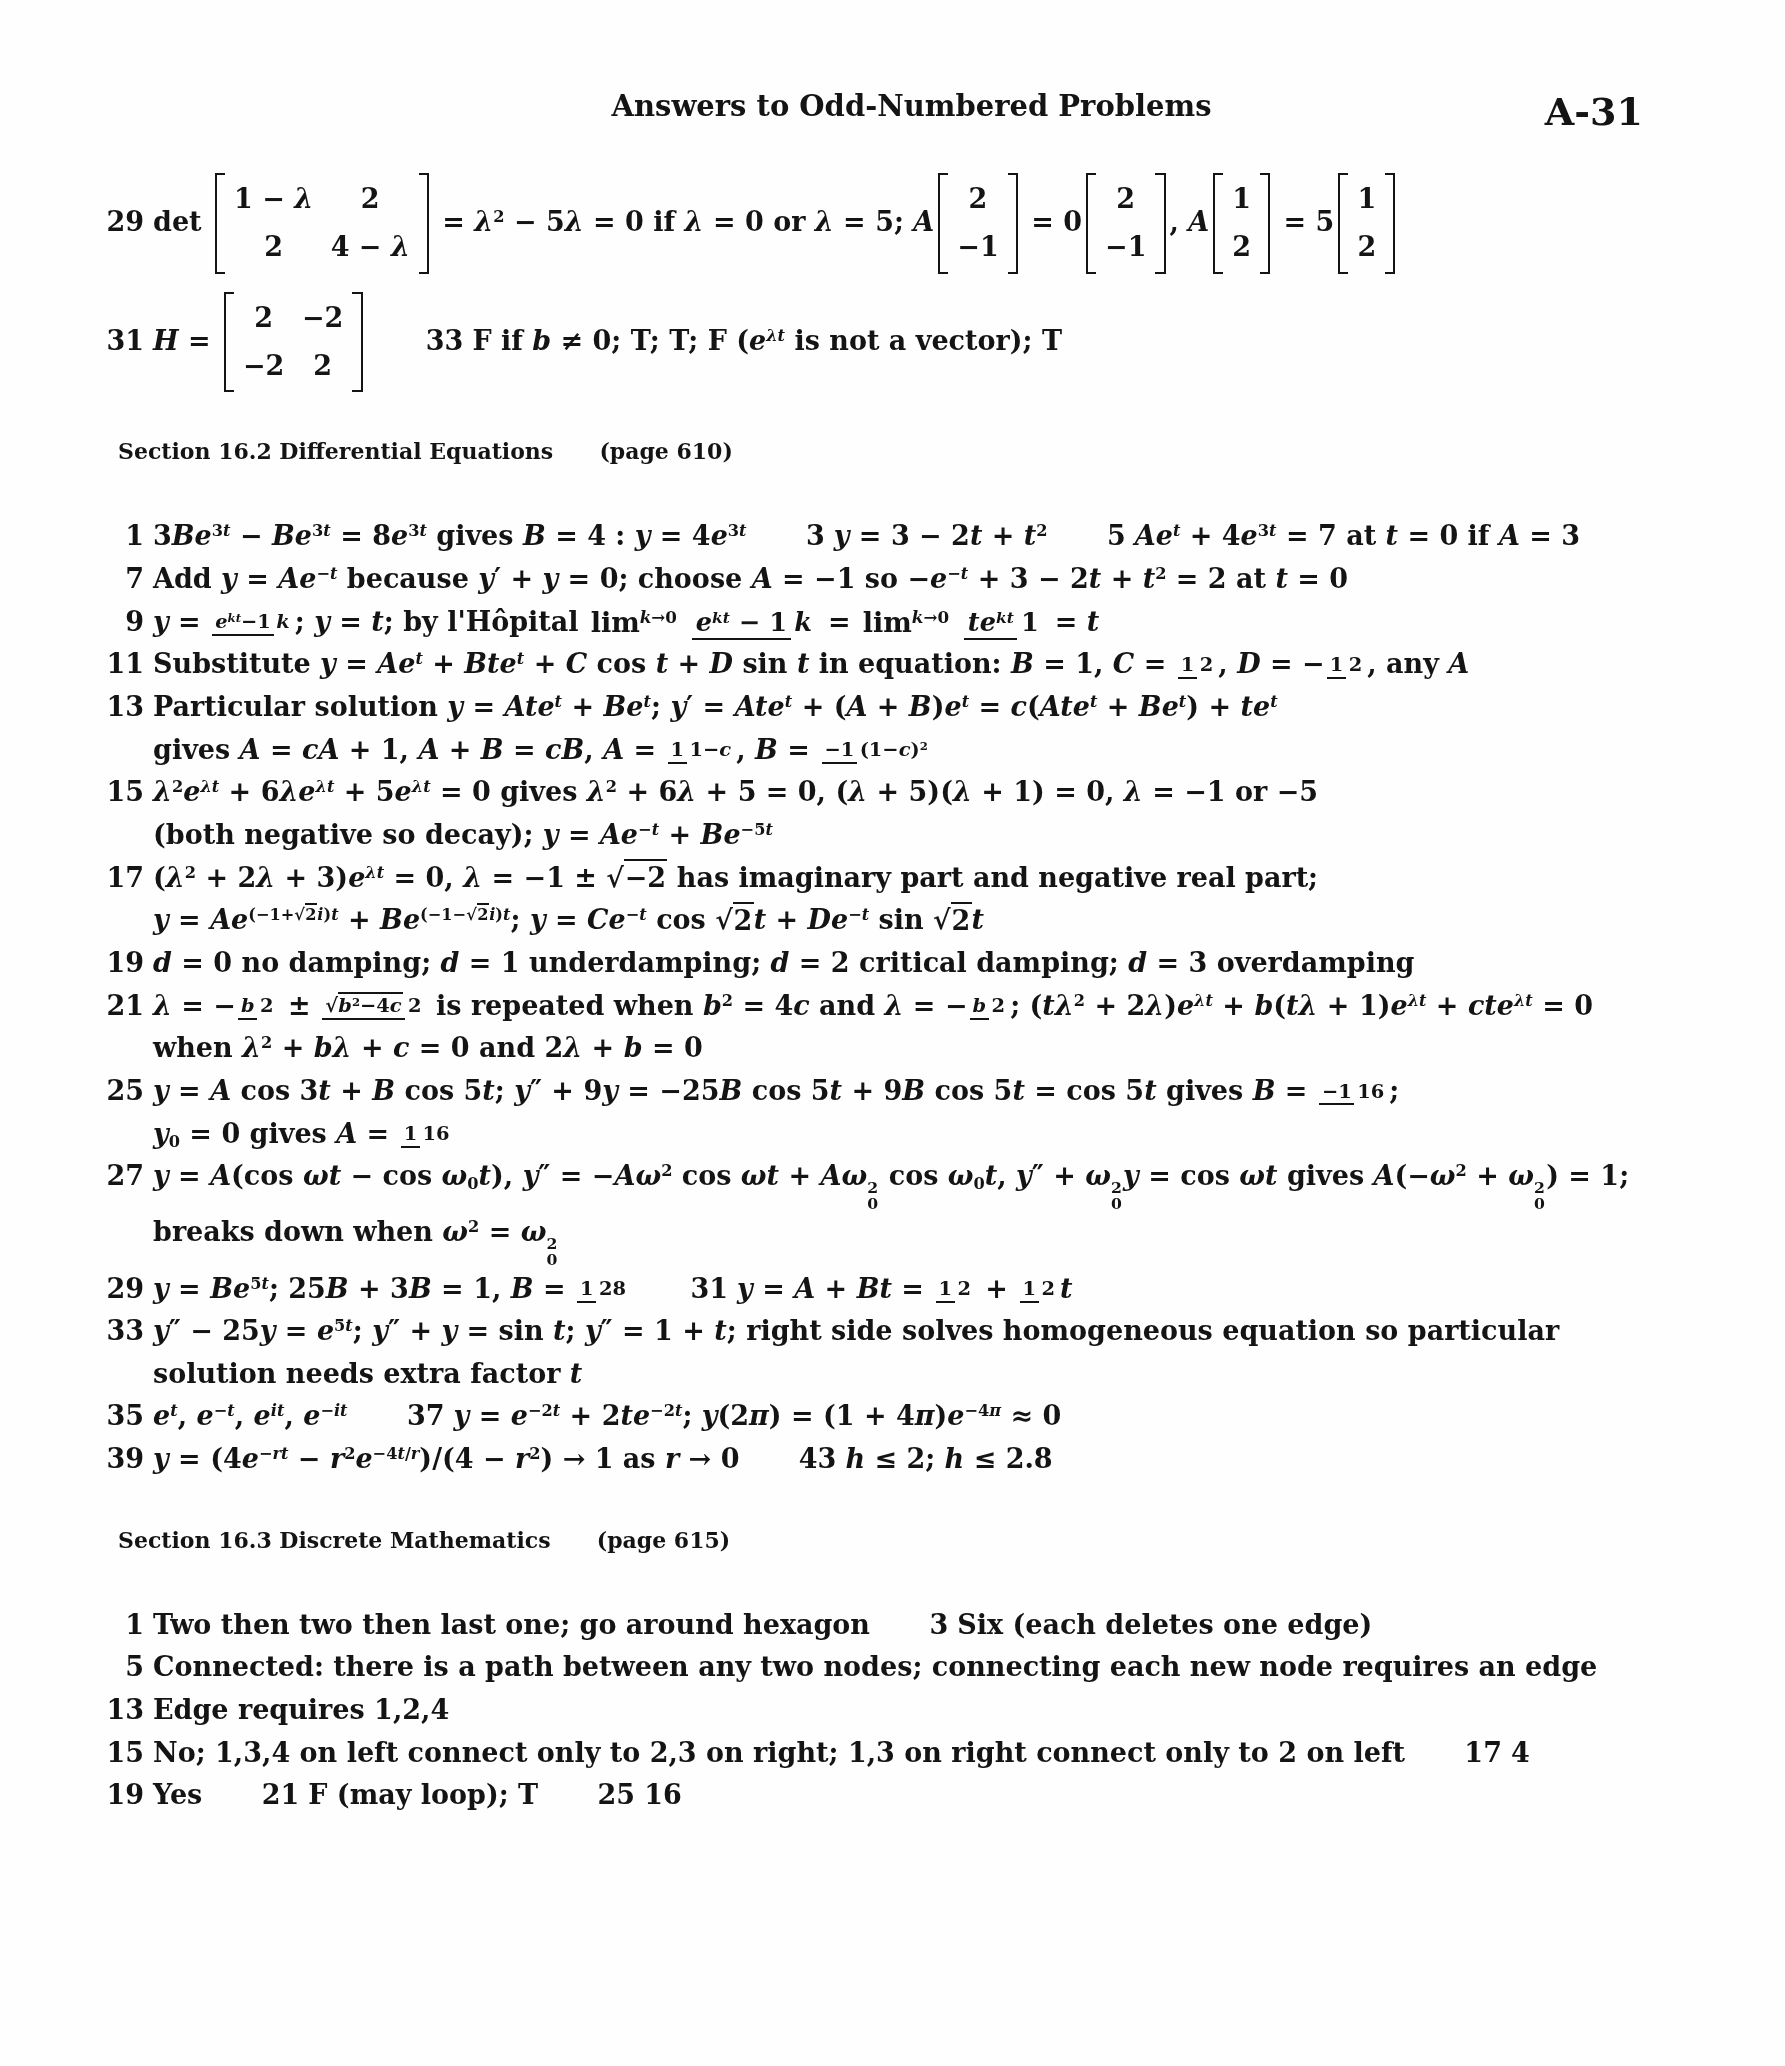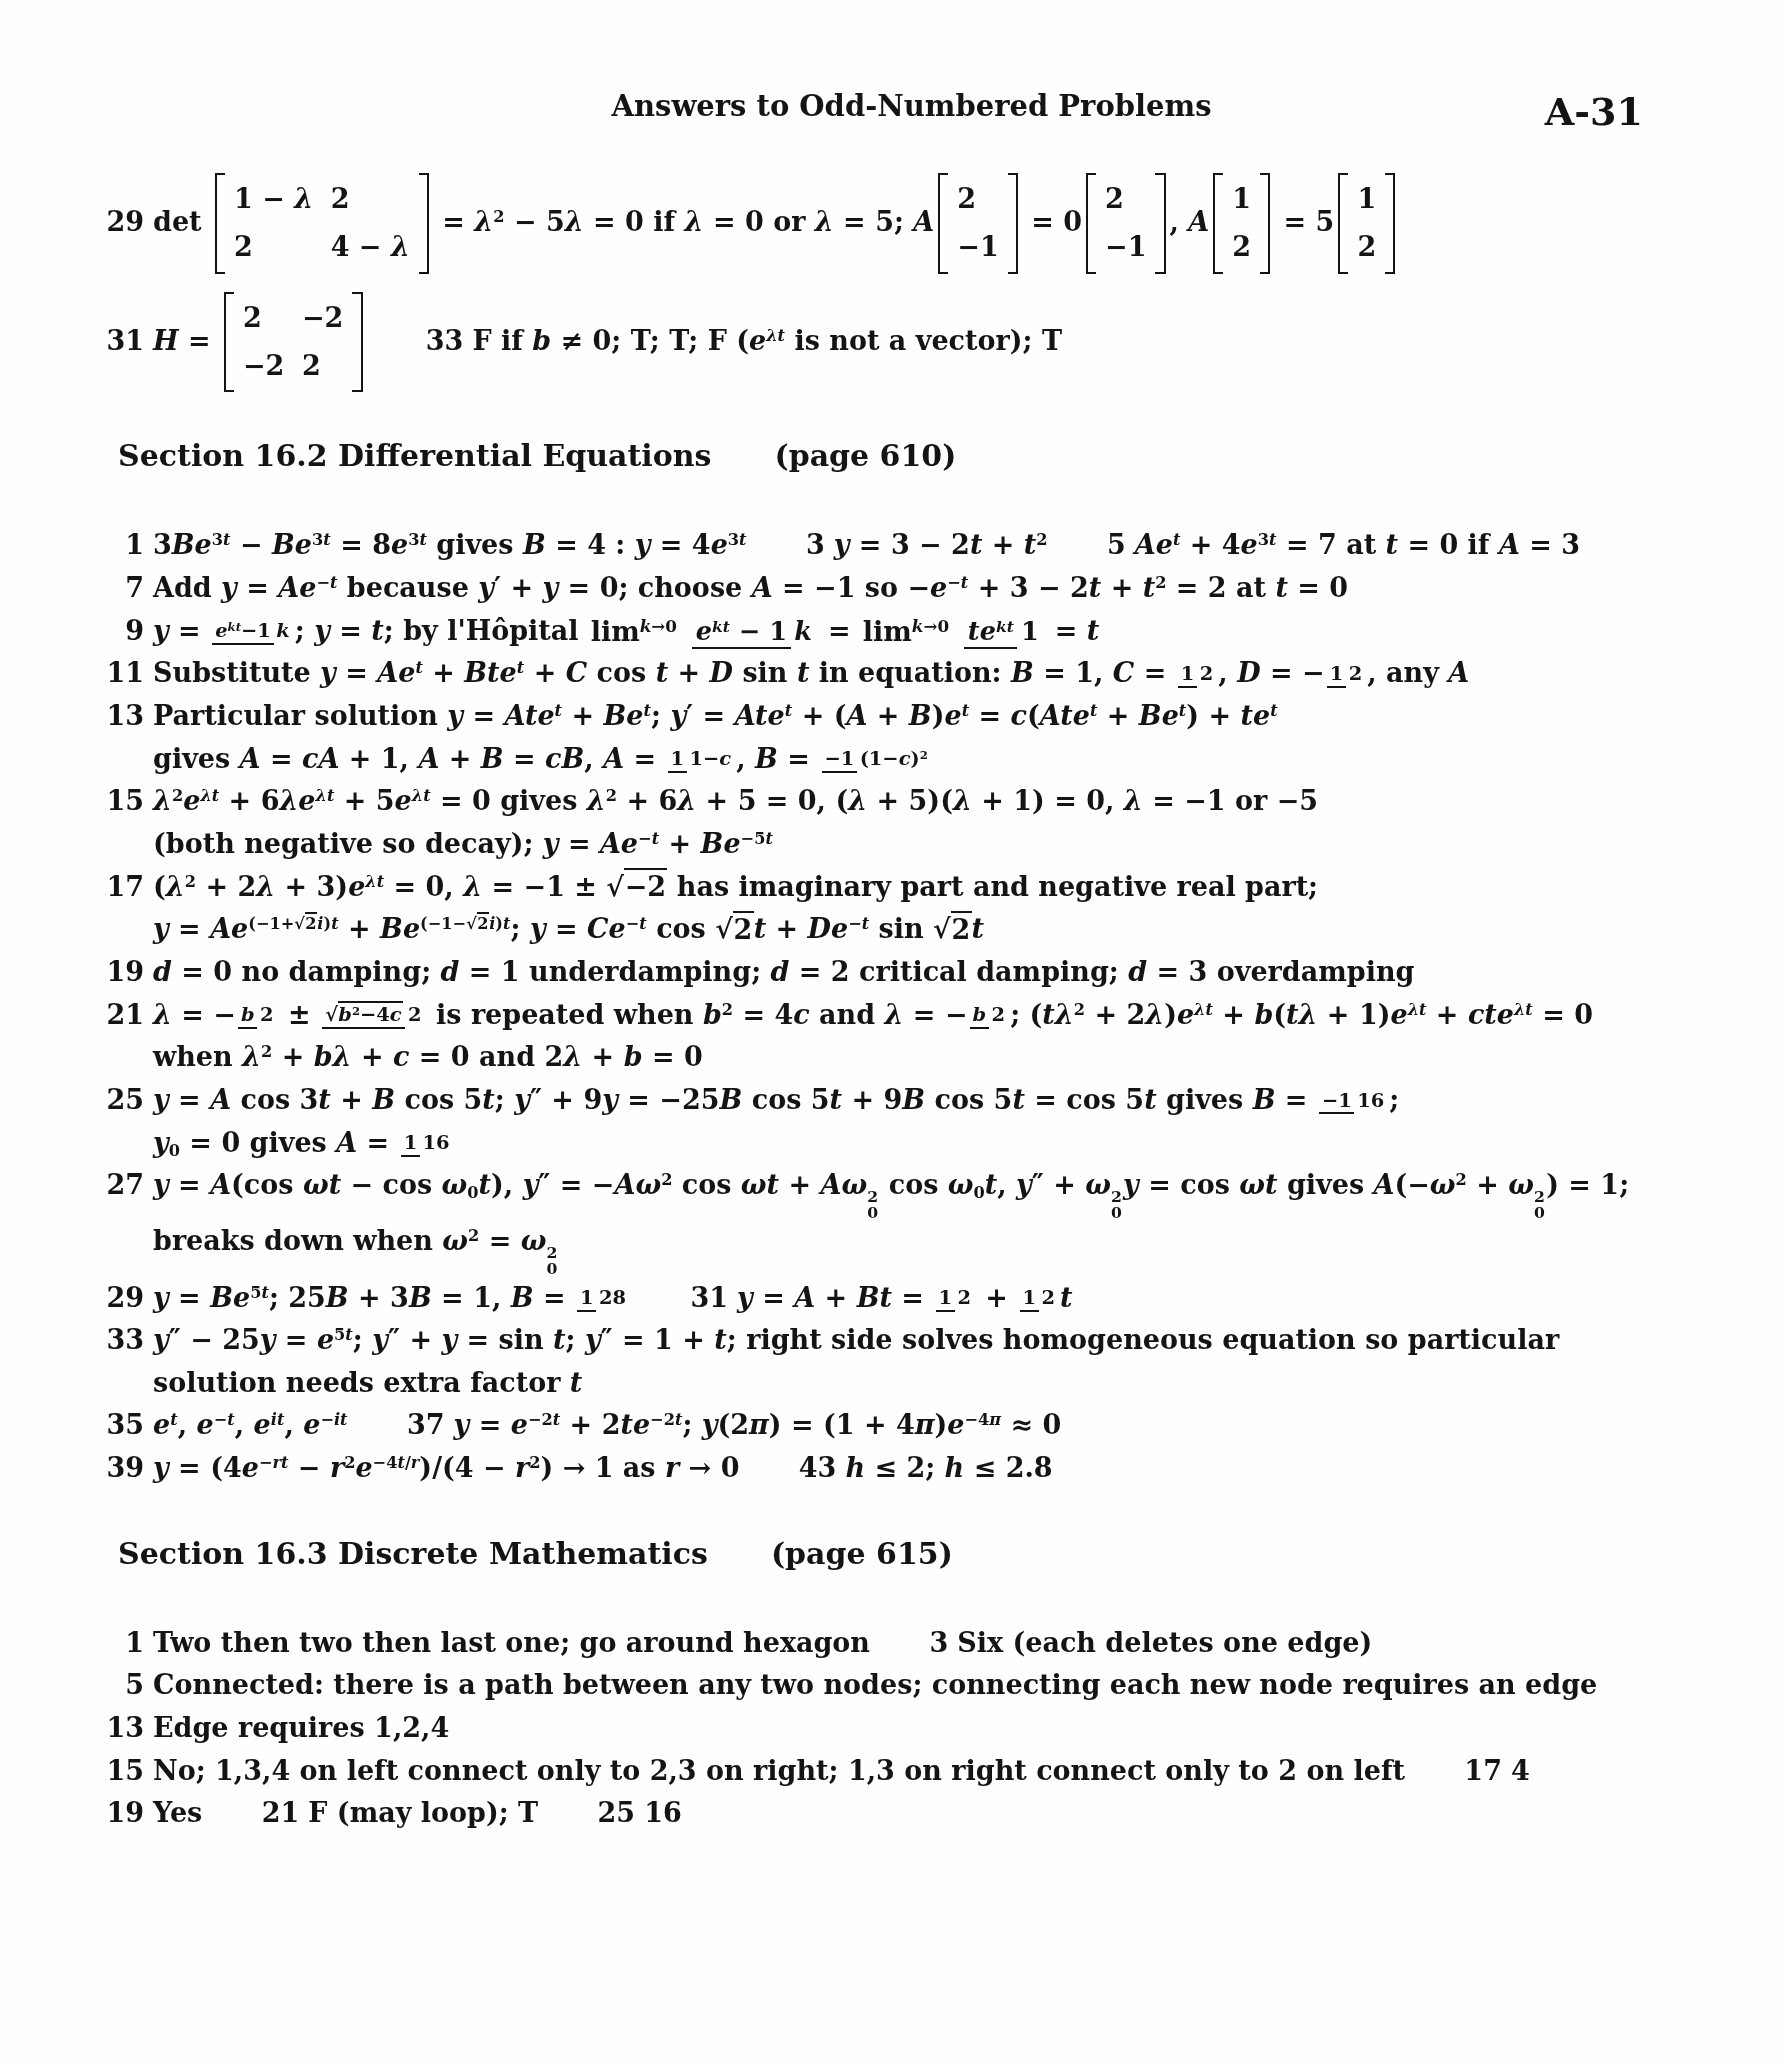--- a/index.html
+++ b/index.html
@@ -18,21 +18,21 @@
   i{font-style:italic;font-weight:inherit;}
   sup{font-size:.60em;vertical-align:.55em;line-height:0;}
   sub{font-size:.60em;vertical-align:-.22em;line-height:0;}
 
   
   .hdr{position:relative;margin-bottom:50px;}
   .hdr .ttl{display:block;text-align:center;font-size:29px;}
   .hdr .pg{position:absolute;right:76px;top:0;font-size:38px;}
 
   
-  .sec-head{font-size:30px;font-weight:700;margin:46px 0 51px;padding-left:14px;}
+  .sec-head{font-size:22px;font-weight:700;margin:46px 0 51px;padding-left:14px;}
   .sec-head .sec-page{margin-left:2.1em;}
 
   
   .answers{line-height:1.58;}
   .ans{padding-left:49px;margin:0;}
   .sec.intro .ans{margin-bottom:18px;}
   .pn{display:inline-block;margin-right:9px;font-weight:700;}
   .pn.lead{min-width:40px;margin-left:-49px;text-align:right;}
   .pn.mid{margin-left:2.2em;}
   .cont{display:block;}
@@ -54,21 +54,21 @@
 
   
   .ss{display:inline-flex;flex-direction:column;text-align:left;vertical-align:-.5em;
       font-size:.58em;line-height:1.0;margin-right:.08em;}
 
   
   .m{display:inline-flex;align-items:center;vertical-align:middle;margin:0 .14em;}
   .m::before,.m::after{content:"";width:8.3px;align-self:stretch;border:2.8px solid #141414;}
   .m::before{border-right:0;margin-right:7.6px;}
   .m::after{border-left:0;margin-left:7.6px;}
-  .g1,.g2{display:inline-grid;row-gap:5.6px;column-gap:.65em;text-align:left;
+  .g1,.g2{display:inline-grid;row-gap:5.6px;column-gap:.65em;text-align:center;
           align-items:center;padding:4.9px 1.4px;}
   .g1{grid-template-columns:auto;}
   .g2{grid-template-columns:auto auto;}
 </style>
 </head>
 <body>
 
 <div class="page">
 
   <div class="hdr">

